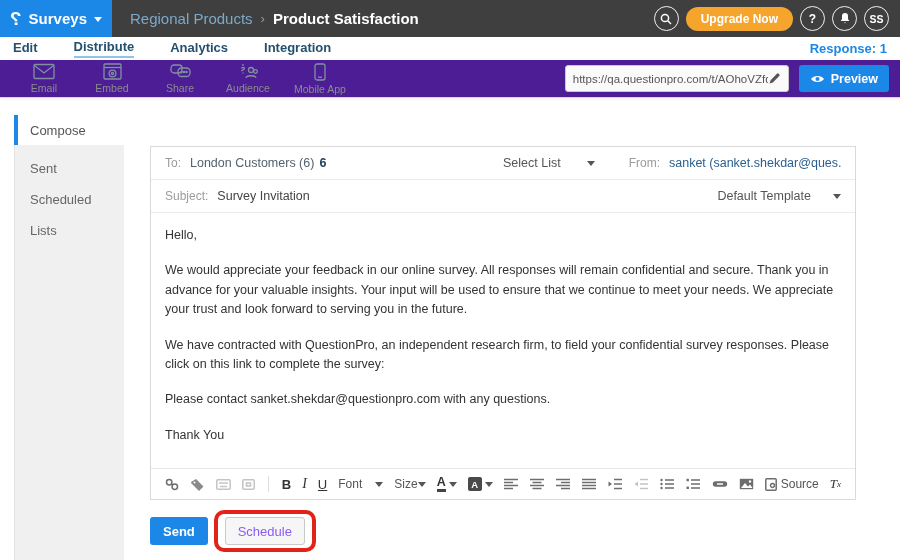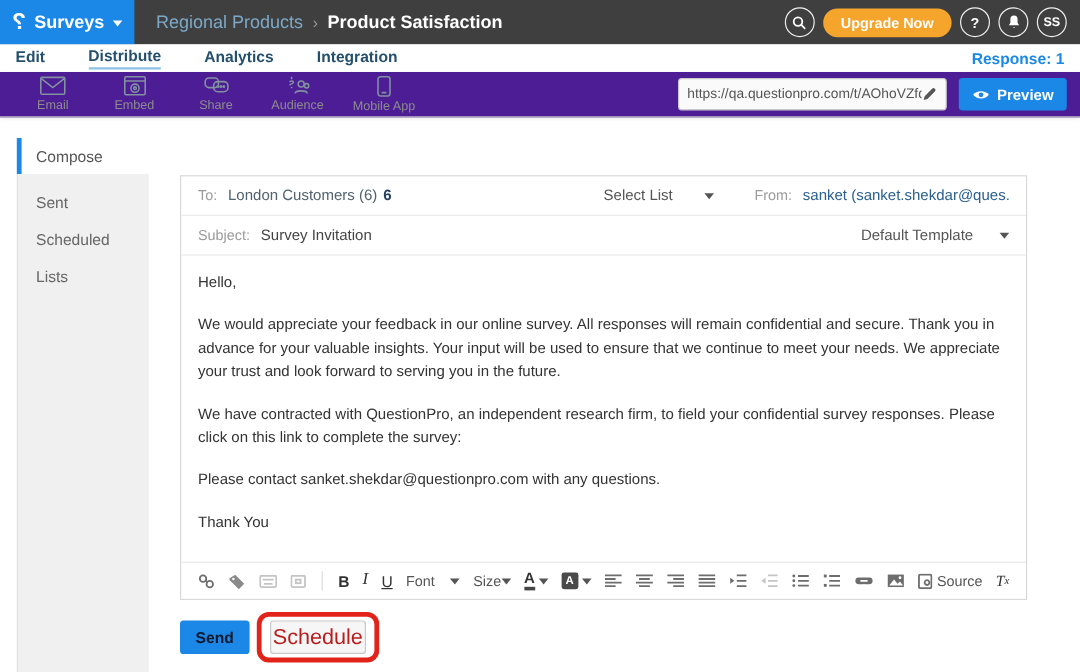--- a/index.html
+++ b/index.html
@@ -73,23 +73,23 @@
   .ed-font { width:58px; }
   .ed-size { width:36px; }
   .ed-colorA { font-size:12.5px; font-weight:bold; color:#333; border-bottom:3px solid #444; line-height:1; padding-bottom:1px; margin-right:3px; }
   .ed-bgA { width:14px; height:14px; background:#4a4a4a; border-radius:2px; color:#fff; font-size:9.5px; font-weight:bold; display:flex; align-items:center; justify-content:center; margin-right:3px; }
   .ed-src-label { font-size:12px; color:#555; margin-left:4px; }
   .ed-tx { font-family:"Liberation Serif", serif; font-style:italic; font-size:13px; color:#333; }
   .ed-tx sub { font-size:9px; }
 
   
   .actions { position:absolute; left:150px; top:510px; display:flex; align-items:flex-start; gap:6px; }
-  .send-btn { margin-top:7px; height:28px; padding:0 13px; background:#1b87e6; border:none; border-radius:3px; color:#0f172a; font-size:13px; font-weight:600; font-family:inherit; cursor:pointer; }
+  .send-btn { margin-top:7px; height:28px; padding:0 13px; background:#1b87e6; border:none; border-radius:3px; color:#ffffff; font-size:13px; font-weight:600; font-family:inherit; cursor:pointer; }
   .annotation-ring { border:4px solid #e2231a; border-radius:10px; padding:3px 7px; }
-  .schedule-btn { height:28px; width:80px; background:#f6f6f6; border:1px solid #c9c9c9; border-radius:3px; color:#b91c1c; font-size:18px; font-family:inherit; cursor:pointer; }
+  .schedule-btn { height:28px; width:80px; background:#f6f6f6; border:1px solid #c9c9c9; border-radius:3px; color:#8b5cf6; font-size:13px; font-family:inherit; cursor:pointer; }
 </style>
 </head>
 <body>
 
 <div id="app">
 
   <div class="header">
     <div class="logo-block">
       <span class="logo-glyph">?</span>
       <span class="logo-text">Surveys</span>

